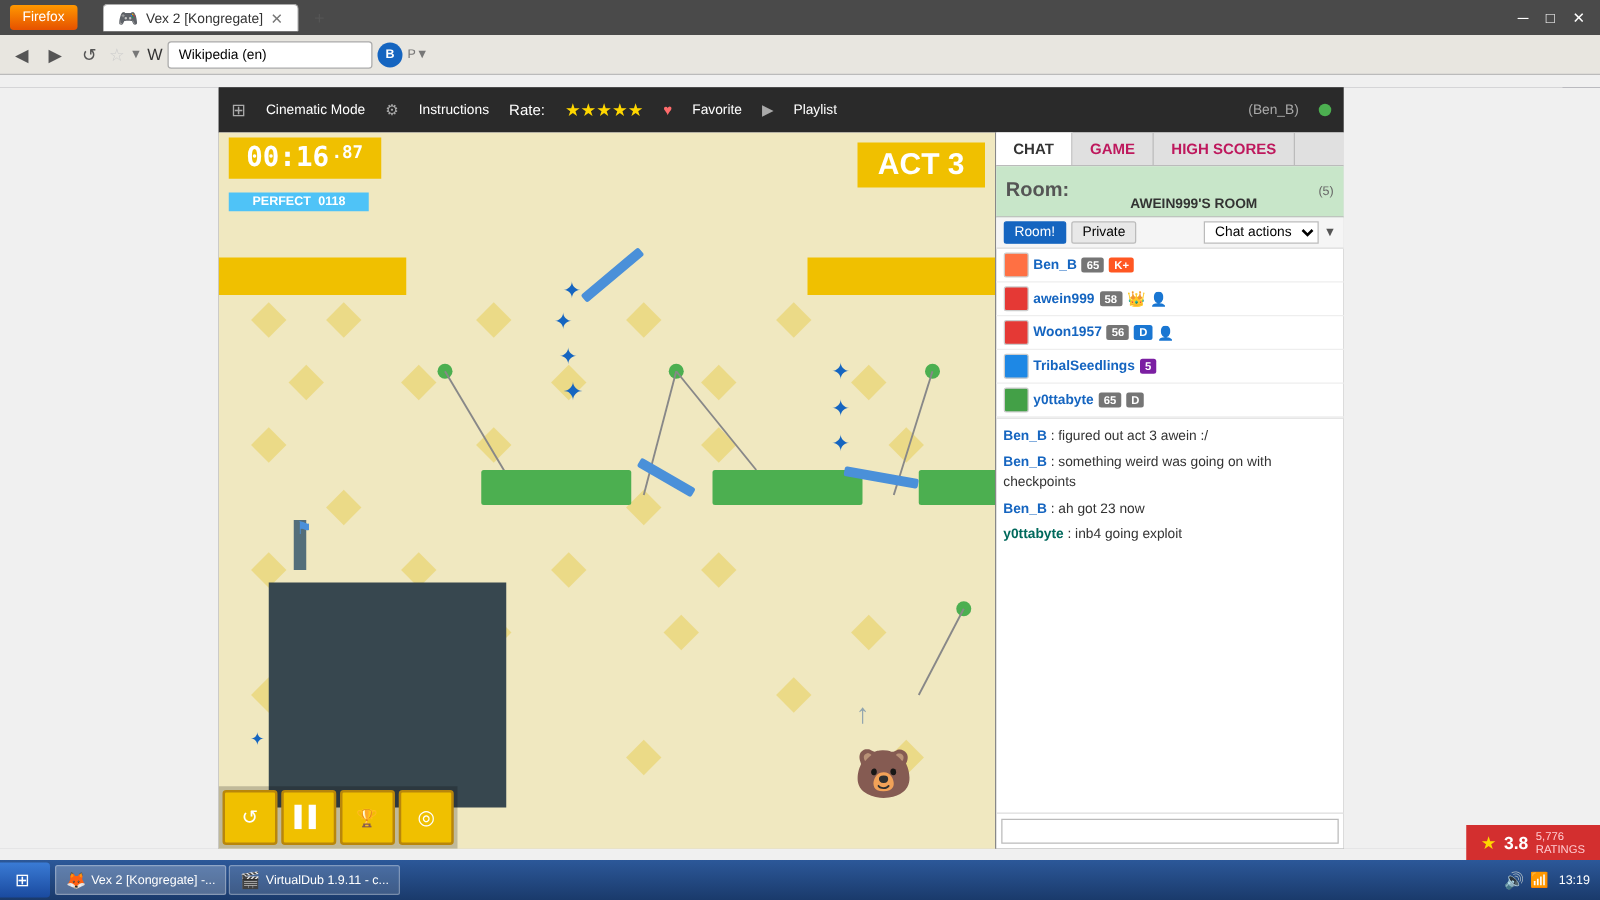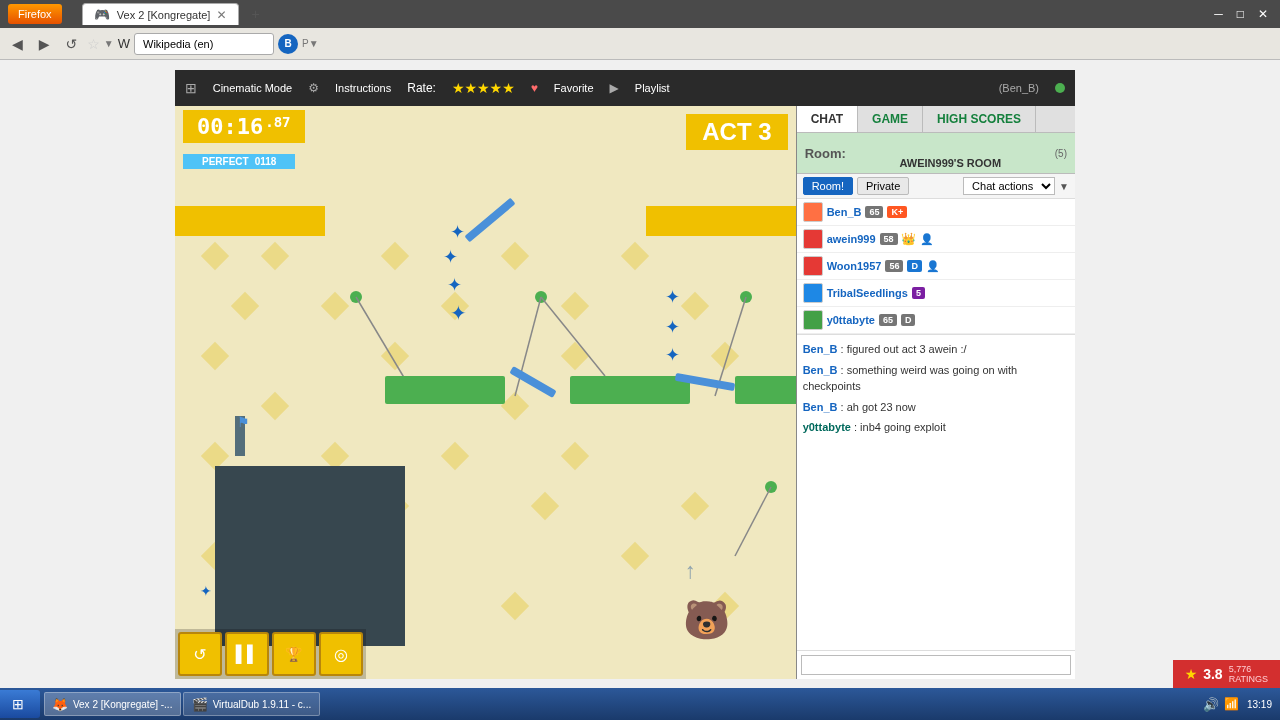--- a/index.html
+++ b/index.html
@@ -7,40 +7,40 @@
     .title-bar { background: #4a4a4a; height: 28px; display: flex; align-items: center; padding: 0 8px; gap: 8px; }
     .firefox-btn { background: linear-gradient(180deg, #ff9800, #e65100); color: white; border: none; border-radius: 3px; padding: 2px 10px; font-size: 11px; cursor: pointer; height: 20px; }
     .tab-bar { background: #d6d3ce; height: 26px; display: flex; align-items: flex-end; padding: 0 4px; }
     .tab { background: white; border: 1px solid #aaa; border-bottom: none; border-radius: 4px 4px 0 0; padding: 4px 12px; font-size: 11px; display: flex; align-items: center; gap: 6px; height: 22px; }
     .tab-new { background: none; border: none; padding: 4px 8px; font-size: 14px; cursor: pointer; color: #555; }
     .nav-bar { background: #e8e6e0; height: 32px; display: flex; align-items: center; padding: 0 6px; gap: 4px; border-bottom: 1px solid #bbb; }
     .nav-btn { background: none; border: none; color: #555; cursor: pointer; padding: 2px 6px; font-size: 14px; }
     .nav-btn:disabled { color: #aaa; }
     .address-bar { flex: 1; height: 22px; border: 1px solid #aaa; border-radius: 3px; padding: 0 8px; font-size: 11px; background: white; }
     .nav-right { display: flex; align-items: center; gap: 4px; }
-    .search-bar { height: 22px; border: 1px solid #aaa; border-radius: 3px; padding: 0 8px; font-size: 11px; width: 140px; }
+    .search-bar { height: 22px; border: 1px solid #aaa; border-radius: 3px; padding: 0 8px; font-size: 11px; width: 164px; }
     .game-wrapper { width: 900px; background: #222; }
 
     
     .game-toolbar { background: #2a2a2a; height: 36px; display: flex; align-items: center; padding: 0 10px; gap: 16px; color: white; font-size: 12px; }
     .toolbar-btn { background: none; border: none; color: white; cursor: pointer; font-size: 11px; display: flex; align-items: center; gap: 4px; }
     .stars { color: gold; font-size: 14px; }
     .heart { color: #ff6b6b; }
 
     
     .game-chat { display: flex; height: 573px; }
 
     
     .game-area { width: 620px; height: 100%; position: relative; overflow: hidden; background: #e8e8e8; }
     .game-canvas { width: 100%; height: 100%; position: relative; background: #f5f0e0; }
 
     
     .chat-panel { width: 280px; background: white; border-left: 1px solid #888; display: flex; flex-direction: column; }
     .chat-tabs { display: flex; background: #e0e0e0; border-bottom: 1px solid #bbb; }
-    .chat-tab { padding: 6px 14px; font-size: 12px; font-weight: bold; cursor: pointer; color: #15803d; border-right: 1px solid #bbb; }
+    .chat-tab { padding: 6px 14px; font-size: 12px; font-weight: bold; cursor: pointer; color: #be185d; border-right: 1px solid #bbb; }
     .chat-tab.active { background: white; color: #333; }
     .chat-room-header { background: #c8e6c9; padding: 4px 8px; font-size: 11px; border-bottom: 1px solid #bbb; display: flex; align-items: center; justify-content: space-between; }
     .chat-sub-tabs { display: flex; align-items: center; padding: 3px 6px; background: #f5f5f5; border-bottom: 1px solid #ddd; gap: 4px; }
     .sub-tab { padding: 2px 8px; font-size: 11px; border: 1px solid #bbb; background: #e8e8e8; cursor: pointer; border-radius: 2px; }
     .sub-tab.active { background: #1565c0; color: white; border-color: #1565c0; }
     .chat-actions-select { font-size: 11px; border: 1px solid #bbb; padding: 1px 4px; background: white; cursor: pointer; }
 
     
     .user-list { border-bottom: 1px solid #ddd; }
     .user-item { display: flex; align-items: center; padding: 3px 6px; gap: 4px; font-size: 11px; border-bottom: 1px solid #eee; }
@@ -244,21 +244,21 @@
 
       <div class="chat-panel">
 
         <div class="chat-tabs">
           <div class="chat-tab active">CHAT</div>
           <div class="chat-tab">GAME</div>
           <div class="chat-tab">HIGH SCORES</div>
         </div>
 
         <div class="chat-room-header">
-          <span style="font-weight:bold;font-size:13px;color:#555;margin-right:4px;">Room:</span>
+          <span style="font-weight:bold;font-size:16px;color:#555;margin-right:4px;">Room:</span>
           <span style="font-weight:bold;font-size:11px;color:#333;margin-top:20px;">AWEIN999'S ROOM</span>
           <span style="font-size:10px;color:#666;margin-left:4px;">(5)</span>
         </div>
 
         <div class="chat-sub-tabs">
           <div class="sub-tab active">Room!</div>
           <div class="sub-tab">Private</div>
           <div style="flex:1;"></div>
           <select class="chat-actions-select">
             <option>Chat actions</option>

